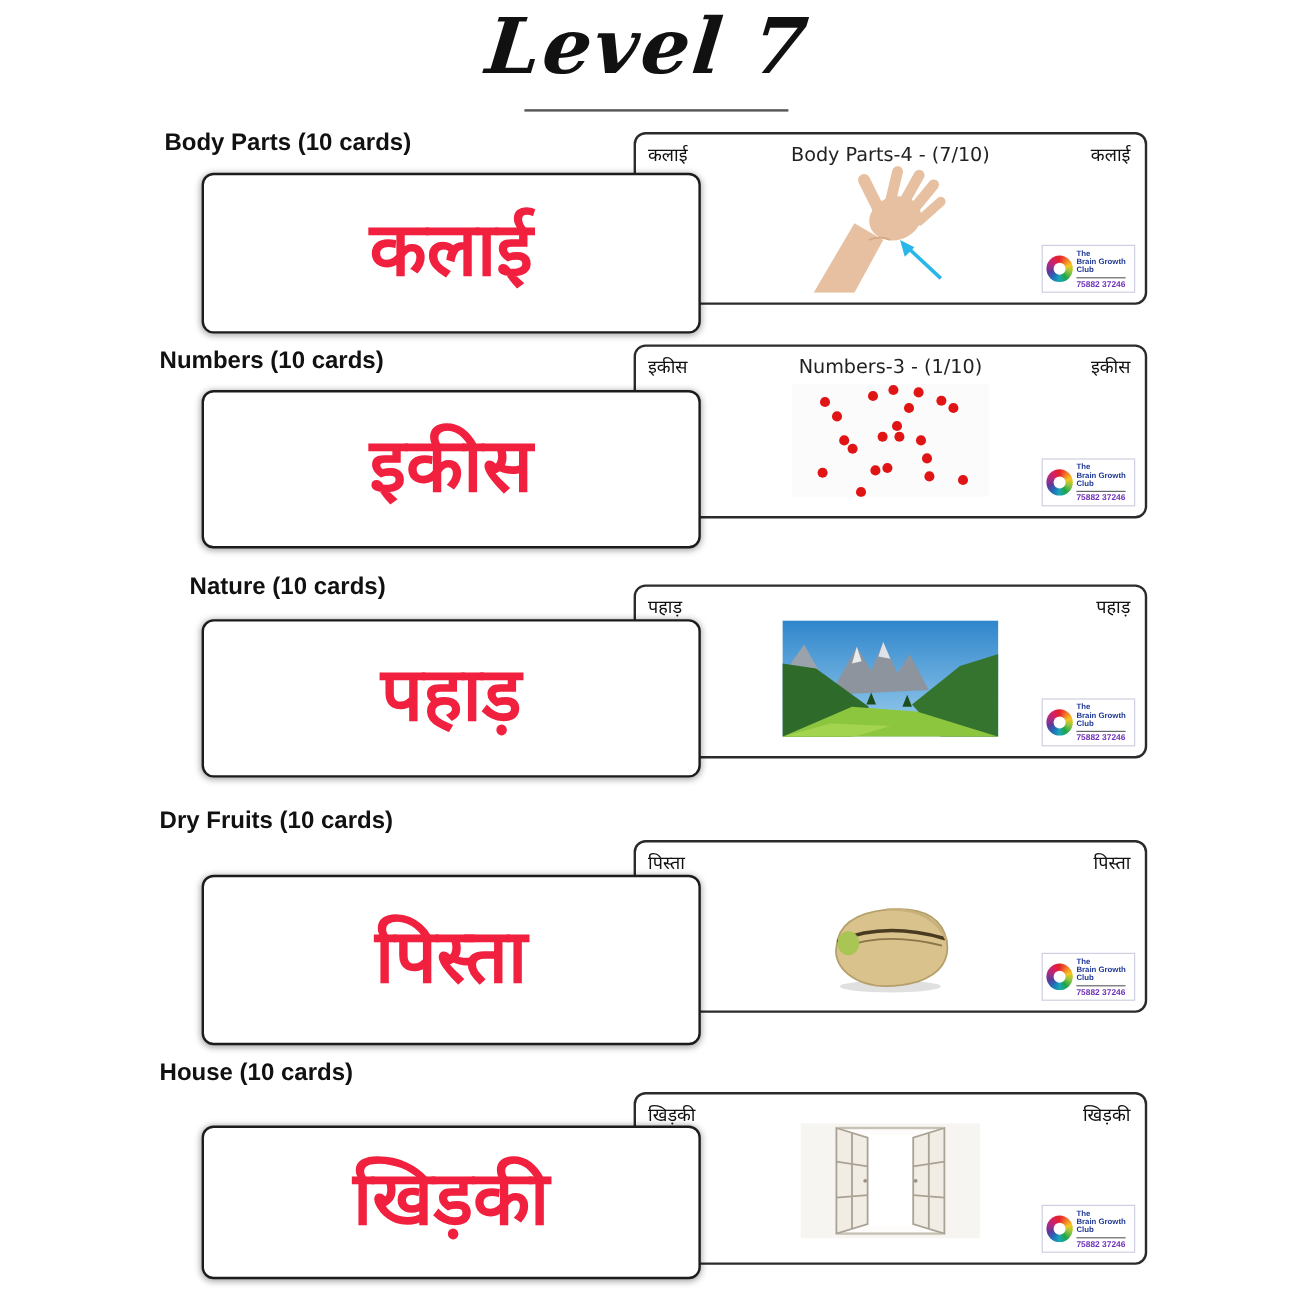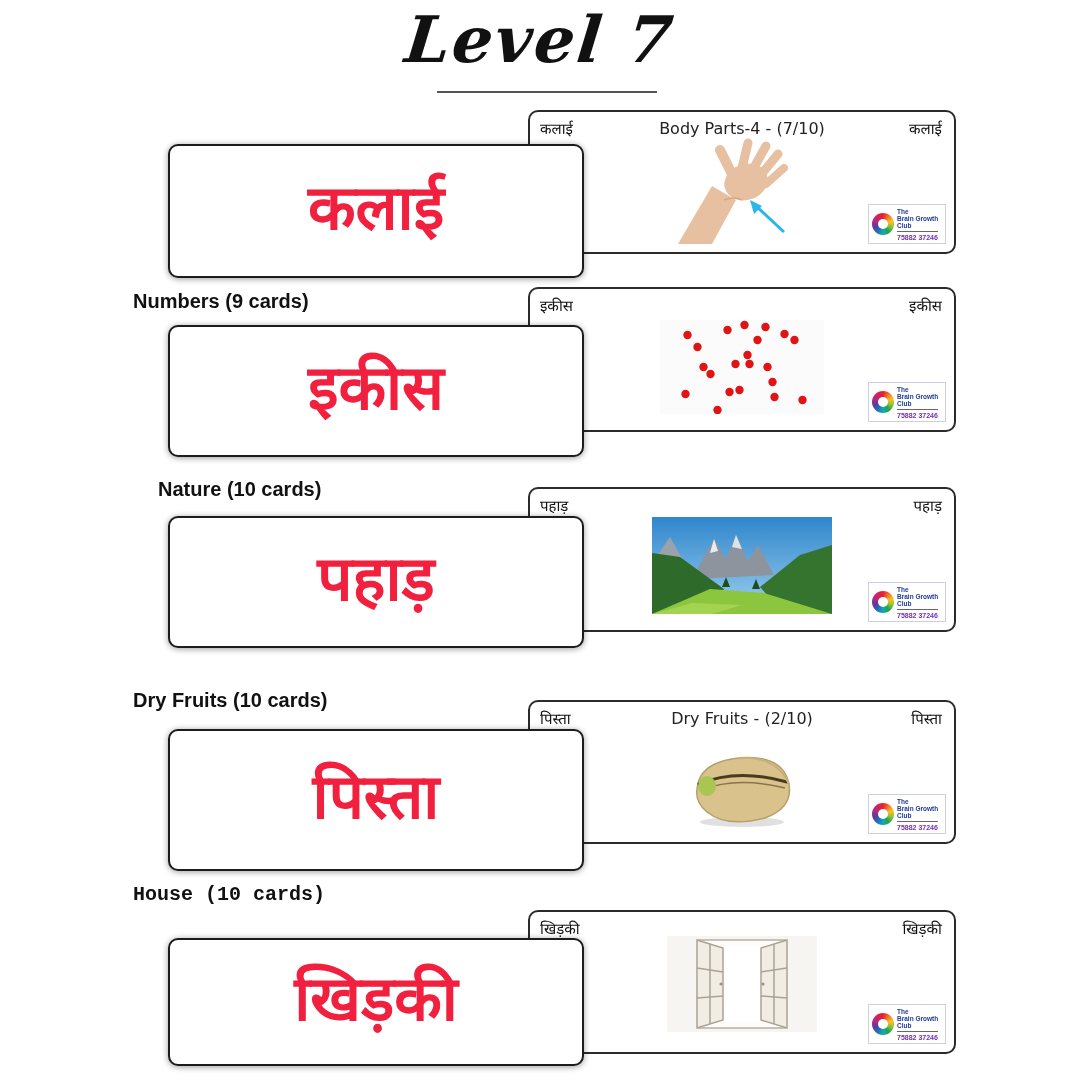--- a/index.html
+++ b/index.html
@@ -7,21 +7,21 @@
         font-family:"Liberation Sans", sans-serif;}
 
   
   .page-title{position:absolute;top:2px;left:0;width:1080px;text-align:center;
     font-family:"DejaVu Serif", serif;font-style:italic;font-weight:700;
     font-size:64px;color:#111;letter-spacing:2px;transform:skewX(-6deg);}
   .title-underline{position:absolute;top:91px;left:437px;width:220px;height:2px;background:#555;}
 
   
   .heading{position:absolute;left:133px;font-size:20px;font-weight:bold;color:#111;}
-  .h1{top:108px;left:137px;} .h2{top:290px;} .h3{top:478px;margin-left:25px;} .h4{top:689px;text-align:right;} .h5{top:883px;font-family:Liberation Mono, monospace;}
+  .h1{top:108px;left:137px;} .h2{top:290px;} .h3{top:478px;margin-left:25px;} .h4{top:673px;text-align:right;} .h5{top:883px;}
 
   
   .bigcard{position:absolute;left:168px;width:412px;background:#fff;
     border:2px solid #1c1c1c;border-radius:10px;z-index:3;
     box-shadow:0 1px 6px rgba(0,0,0,0.40);
     display:flex;align-items:center;justify-content:center;}
   .b1{top:144px;height:130px;} .b2{top:325px;height:128px;} .b3{top:516px;height:128px;}
   .b4{top:729px;height:138px;} .b5{top:938px;height:124px;}
   .bigword{font-family:"DejaVu Sans", sans-serif;font-weight:bold;font-size:62px;
     color:#f0203e;line-height:1;padding-bottom:6px;}
@@ -50,20 +50,21 @@
   .brand-phone{font-size:7px;font-weight:bold;color:#7030b8;border-top:1px solid #666;margin-top:2px;padding-top:2px;}
 </style>
 </head>
 <body>
 
 <div id="page">
 
   <div class="page-title">Level 7</div>
   <div class="title-underline"></div>
 
+  <div class="heading h1">Body Parts (10 cards)</div>
   <div class="preview p1">
     <span class="corner left">कलाई</span>
     <span class="ptitle">Body Parts-4 - (7/10)</span>
     <span class="corner right">कलाई</span>
     <svg class="pimage" style="top:26px;width:140px;height:106px;" viewBox="0 0 140 106">
       <polygon points="6,106 40,106 64,62 40,48" fill="#e6c0a0"></polygon>
       <ellipse cx="74" cy="44" rx="22" ry="18" fill="#e6c0a0" transform="rotate(-18 74 44)"></ellipse>
       <line x1="60" y1="36" x2="48" y2="12" stroke="#e6c0a0" stroke-width="10" stroke-linecap="round"></line>
       <line x1="70" y1="30" x2="76" y2="5" stroke="#e6c0a0" stroke-width="9" stroke-linecap="round"></line>
       <line x1="80" y1="33" x2="94" y2="8" stroke="#e6c0a0" stroke-width="9" stroke-linecap="round"></line>
@@ -80,23 +81,24 @@
         <span class="brand-line">Brain Growth</span>
         <span class="brand-line">Club</span>
         <span class="brand-phone">75882 37246</span>
       </div>
     </div>
   </div>
   <div class="bigcard b1">
     <span class="bigword">कलाई</span>
   </div>
 
-  <div class="heading h2">Numbers (9 cards)</div>
+  <div class="heading h2">Numbers (10 cards)</div>
   <div class="preview p2">
     <span class="corner left">इकीस</span>
+    <span class="ptitle">Numbers-3 - (1/10)</span>
     <span class="corner right">इकीस</span>
     <svg class="pimage" id="dots-svg" style="top:31px;width:165px;height:94px;" viewBox="0 0 165 94">
       <rect x="0" y="0" width="165" height="94" fill="#fcfbfb"></rect>
     <circle cx="28" cy="15" r="4.2" fill="#e01414"></circle>
         <circle cx="38" cy="27" r="4.2" fill="#e01414"></circle>
         <circle cx="68" cy="10" r="4.2" fill="#e01414"></circle>
         <circle cx="85" cy="5" r="4.2" fill="#e01414"></circle>
         <circle cx="98" cy="20" r="4.2" fill="#e01414"></circle>
         <circle cx="106" cy="7" r="4.2" fill="#e01414"></circle>
         <circle cx="125" cy="14" r="4.2" fill="#e01414"></circle>
@@ -162,21 +164,20 @@
       </div>
     </div>
   </div>
   <div class="bigcard b3">
     <span class="bigword">पहाड़</span>
   </div>
 
   <div class="heading h4">Dry Fruits (10 cards)</div>
   <div class="preview p4">
     <span class="corner left">पिस्ता</span>
-    <span class="ptitle">Dry Fruits - (2/10)</span>
     <span class="corner right">पिस्ता</span>
     <svg class="pimage" style="top:42px;width:130px;height:86px;" viewBox="0 0 130 86">
       <ellipse cx="65" cy="78" rx="42" ry="5" fill="rgba(0,0,0,0.12)"></ellipse>
       <path d="M20 45 Q22 18 62 14 Q106 10 112 40 Q116 64 88 74 Q50 84 30 68 Q18 58 20 45 Z" fill="#d9c28b" stroke="#b59f6b" stroke-width="1.5"></path>
       <path d="M22 40 Q60 24 110 38" stroke="#4a3a20" stroke-width="3" fill="none" stroke-linecap="round"></path>
       <path d="M24 46 Q60 32 108 44" stroke="#8a744a" stroke-width="1.5" fill="none"></path>
       <ellipse cx="30" cy="42" rx="9" ry="10" fill="#a9c553"></ellipse>
       <path d="M62 14 Q100 12 112 40" stroke="#c7b07a" stroke-width="2" fill="none"></path>
     </svg>
     <div class="logo">

